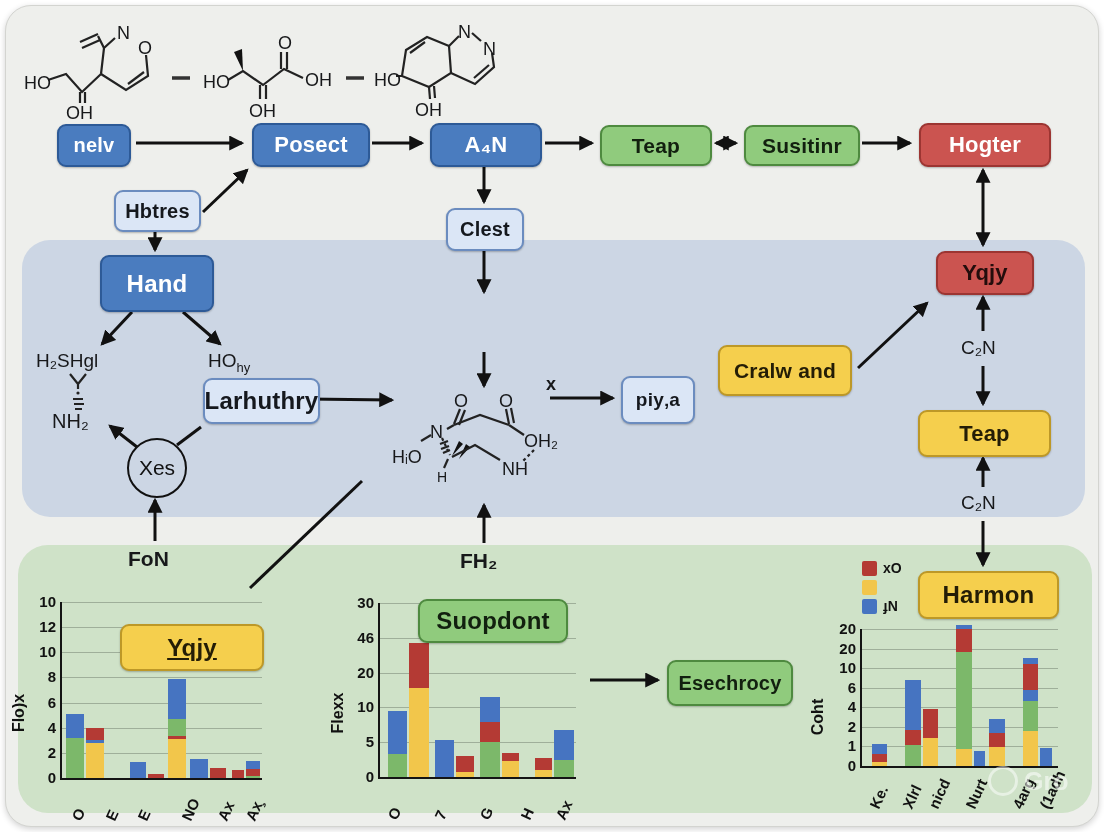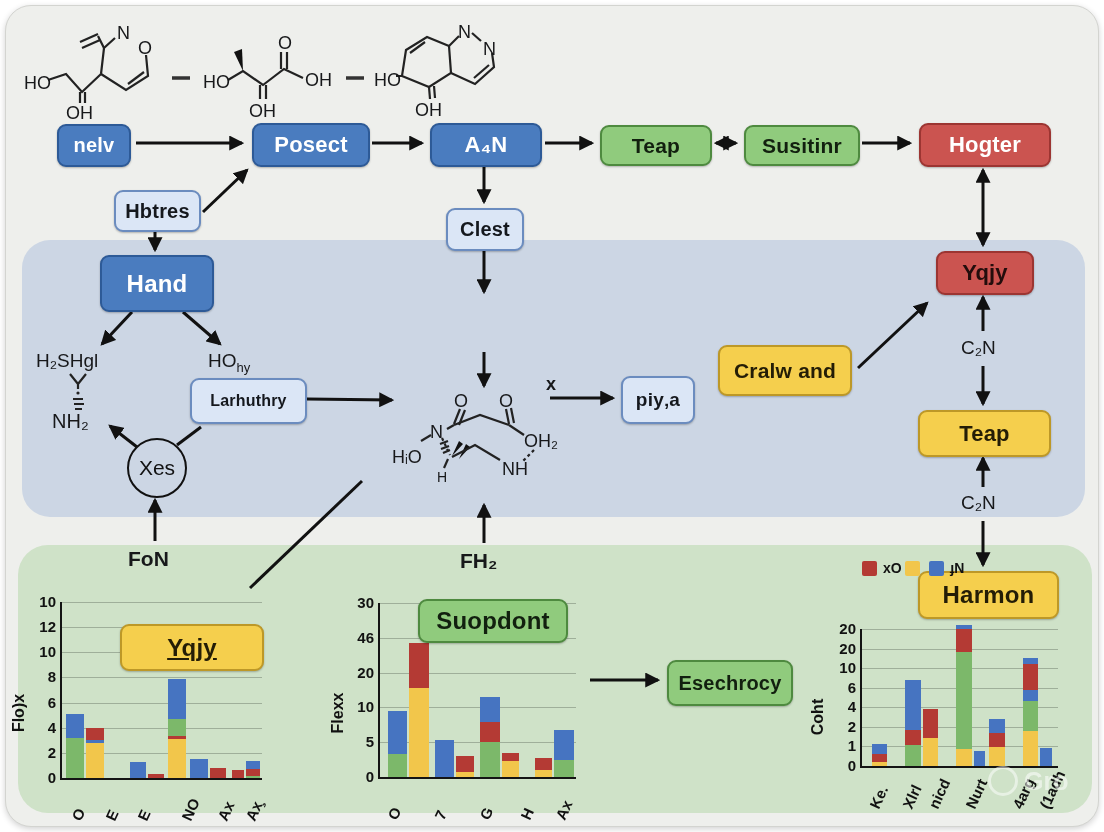--- a/index.html
+++ b/index.html
@@ -19,21 +19,21 @@
   .yellowb{background:#f5cf4d;border-color:#bd9827;color:#241d06}
   .circle-node{position:absolute;left:127px;top:438px;width:56px;height:56px;border:2.5px solid #111;border-radius:50%;display:flex;align-items:center;justify-content:center;font-size:21px;z-index:4;color:#111}
   .chem{position:absolute;z-index:2;color:#17181a;font-size:18px;white-space:nowrap}
   .chem sub{font-size:13px}
   .chart{position:absolute;border-left:2.5px solid #141414;border-bottom:2.5px solid #141414;z-index:3}
   .grid{position:absolute;left:0;right:0;height:1px;background:rgba(50,55,50,.30)}
   .bar{position:absolute;bottom:0;display:flex;flex-direction:column-reverse;z-index:2}
   .ytick{position:absolute;left:-42px;width:36px;text-align:right;font-size:15px;color:#111;font-weight:600}
   .xtick{position:absolute;transform:rotate(-65deg);transform-origin:0 0;font-size:15px;white-space:nowrap;color:#111;font-weight:600}
   .ylab{position:absolute;left:-62px;top:58%;transform:rotate(-90deg);font-size:16px;color:#111;font-weight:600}
-  .legend{position:absolute;left:862px;top:560px;z-index:5;display:flex;gap:3px}
+  .legend{position:absolute;left:862px;top:560px;z-index:5;display:flex;flex-direction:column;gap:3px}
   .lgrow{display:flex;align-items:center;height:16px;font-size:14px;color:#111;font-weight:600}
   .lgrow .sw{width:15px;height:15px;margin-right:6px;display:inline-block;border-radius:2px}
   .watermark{position:absolute;left:988px;top:766px;z-index:6;display:flex;align-items:center;gap:6px;color:rgba(255,255,255,.55);font-size:25px;font-weight:700}
   .watermark .ring{width:24px;height:24px;border:3.5px solid rgba(255,255,255,.5);border-radius:50%}
   .u span{text-decoration:underline}
 </style>
 </head>
 <body>
 
 <div class="stage">
@@ -151,21 +151,21 @@
     </div>
   <div class="box lblue" style="left:114px;top:190px;width:83px;height:38px;font-size:20px">
       <span>Hbtres</span>
     </div>
   <div class="box lblue" style="left:446px;top:208px;width:74px;height:39px;font-size:20px">
       <span>Clest</span>
     </div>
   <div class="box dark" style="left:100px;top:255px;width:110px;height:53px;font-size:24px">
       <span>Hand</span>
     </div>
-  <div class="box lblue" style="left:190px;top:378px;width:113px;height:42px;font-size:16px">
+  <div class="box lblue" style="left:203px;top:378px;width:113px;height:42px;font-size:24px">
       <span>Larhuthry</span>
     </div>
   <div class="circle-node">
       <span>Xes</span>
     </div>
   <div class="box lblue" style="left:621px;top:376px;width:70px;height:44px;font-size:19px">
       <span>piy‚a</span>
     </div>
   <div class="box yellowb" style="left:718px;top:345px;width:130px;height:47px;font-size:21px">
       <span>Cralw and</span>

